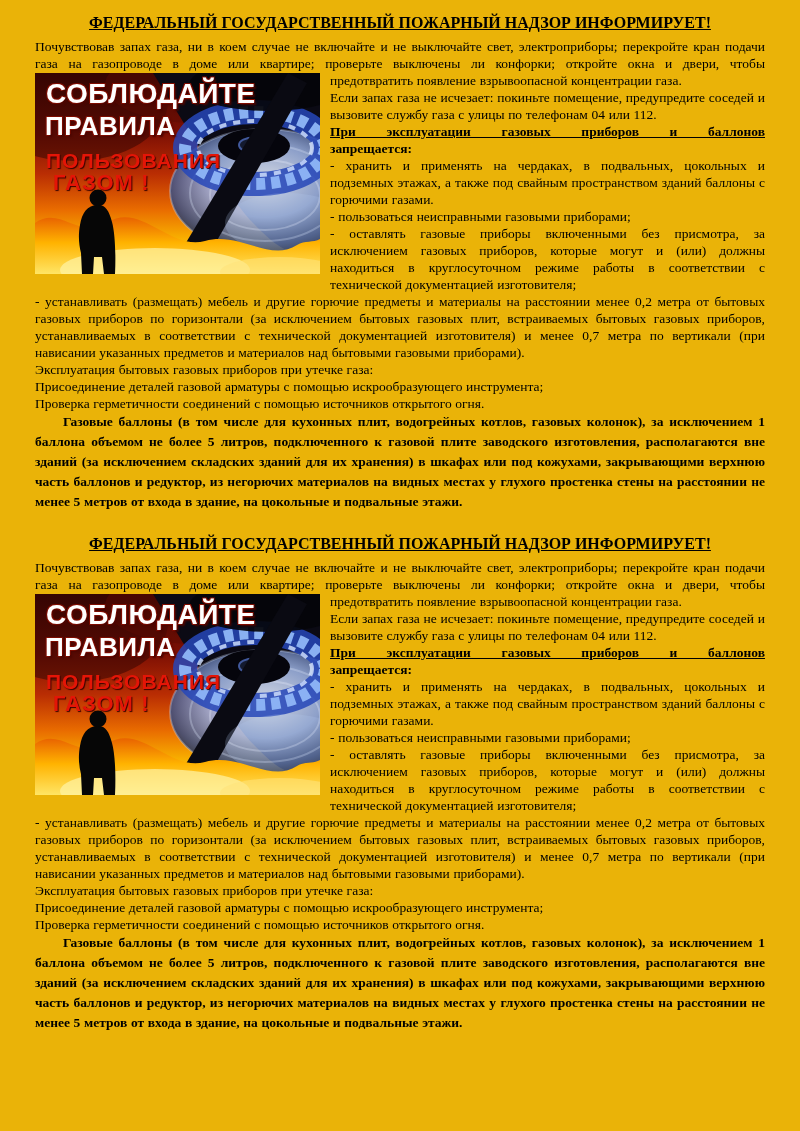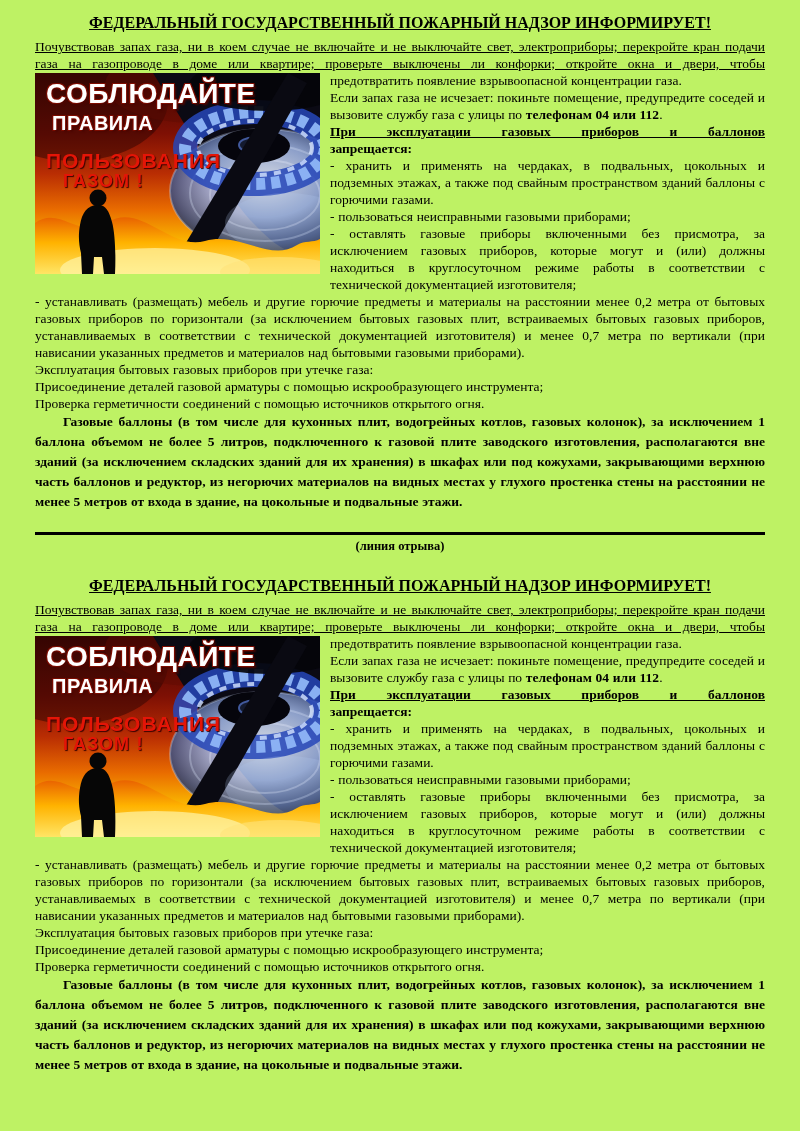--- a/index.html
+++ b/index.html
@@ -1,52 +1,52 @@
 <!DOCTYPE html>
 <html lang="ru"><head>
 <meta charset="utf-8">
 <style>
   html,body { margin:0; padding:0; background:#ffffff; }
   .page {
     position:relative; width:800px; height:1131px; margin:0 auto;
-    background:#bef264; box-sizing:border-box; padding:13px 35px 0 35px;
+    background:#eab308; box-sizing:border-box; padding:13px 35px 0 35px;
     overflow:hidden;
     font-family:"Liberation Serif","DejaVu Serif",serif; color:#000;
   }
   .title {
     margin:0 0 5px 0; text-align:center;
     font-size:16px; line-height:20px; font-weight:bold;
     text-decoration:underline;
   }
   .body-text { font-size:13.5px; line-height:17px; text-align:justify; word-spacing:0.3px; }
   .body-text p { margin:0; }
-  .lead { text-align:justify; text-align-last:justify;text-decoration:underline; }
+  .lead { text-align:justify; text-align-last:justify; }
   .flow { }
   .h2l1 { font-weight:bold; text-decoration:underline; text-align-last:justify; }
   .h2l2 { font-weight:bold; }
-  .bold-inline { font-weight:bold; }
+  .bold-inline { font-weight:normal; }
   .cyl { font-weight:bold; text-indent:28px; line-height:20px; }
 
   
   .poster {
     float:left; width:285px; height:201px; margin:1px 10px 3px 0;
     position:relative; overflow:hidden; background:#7e1004;
   }
   .poster-svg { position:absolute; left:0; top:0; width:100%; height:100%; display:block; }
   .pt {
     position:absolute; font-family:"Liberation Sans","DejaVu Sans",sans-serif;
     font-weight:bold; white-space:nowrap; line-height:1;
   }
   .pt1 { left:11px; top:7px;  font-size:28px; color:#ffffff; letter-spacing:0.5px;
          text-shadow:-1px -1px 0 #7e0c00, 1px -1px 0 #7e0c00, -1px 1px 0 #7e0c00, 2px 2px 2px #4c0500; }
-  .pt2 { left:17px; top:40px; font-size:20px; color:#ffffff; letter-spacing:0.5px;
+  .pt2 { left:10px; top:40px; font-size:26px; color:#ffffff; letter-spacing:0.5px;
          text-shadow:-1px -1px 0 #7e0c00, 1px -1px 0 #7e0c00, -1px 1px 0 #7e0c00, 2px 2px 2px #4c0500; }
   .pt3 { left:11px; top:77px; font-size:21px; color:#e41507; letter-spacing:1px;
          text-shadow:1px 1px 1px #3c0300; }
-  .pt4 { left:28px; top:99px; font-size:18px; color:#e41507; letter-spacing:1px;
+  .pt4 { left:18px; top:99px; font-size:22px; color:#e41507; letter-spacing:1px;
          text-shadow:1px 1px 1px #3c0300; }
 
   
   .tear { clear:both; padding-top:20px; }
   .tear-rule { border-top:3px solid #000000; height:0; }
   .tear-label {
     margin-top:4px; text-align:center; font-weight:bold; font-size:12.5px; line-height:15px;
   }
   .copy2 { margin-top:22px; }
 </style>
@@ -120,24 +120,20 @@
         <p>- оставлять газовые приборы включенными без присмотра, за исключением газовых приборов, которые могут и (или) должны находиться в круглосуточном режиме работы в соответствии с технической документацией изготовителя;</p>
         <p>- устанавливать (размещать) мебель и другие горючие предметы и материалы на расстоянии менее 0,2 метра от бытовых газовых приборов по горизонтали (за исключением бытовых газовых плит, встраиваемых бытовых газовых приборов, устанавливаемых в соответствии с технической документацией изготовителя) и менее 0,7 метра по вертикали (при нависании указанных предметов и материалов над бытовыми газовыми приборами).</p>
         <p>Эксплуатация бытовых газовых приборов при утечке газа:</p>
         <p>Присоединение деталей газовой арматуры с помощью искрообразующего инструмента;</p>
         <p>Проверка герметичности соединений с помощью источников открытого огня.</p>
         <p class="cyl">Газовые баллоны (в том числе для кухонных плит, водогрейных котлов, газовых колонок), за исключением 1 баллона объемом не более 5 литров, подключенного к газовой плите заводского изготовления, располагаются вне зданий (за исключением складских зданий для их хранения) в шкафах или под кожухами, закрывающими верхнюю часть баллонов и редуктор, из негорючих материалов на видных местах у глухого простенка стены на расстоянии не менее 5 метров от входа в здание, на цокольные и подвальные этажи.</p>
       </div>
     </div>
   </section>
 
-  <div class="tear">
-    <div class="tear-rule"></div>
-    <div class="tear-label">(линия отрыва)</div>
-  </div>
 
   <section class="notice copy2">
     <h1 class="title">ФЕДЕРАЛЬНЫЙ ГОСУДАРСТВЕННЫЙ ПОЖАРНЫЙ НАДЗОР ИНФОРМИРУЕТ!</h1>
     <div class="body-text">
       <p class="lead">Почувствовав запах газа, ни в коем случае не включайте и не выключайте свет, электроприборы; перекройте кран подачи газа на газопроводе в доме или квартире; проверьте  выключены ли конфорки; откройте окна и двери, чтобы</p>
       <div class="flow">
         <div class="poster">
           <svg class="poster-svg" viewBox="0 0 285 201" preserveAspectRatio="none" aria-hidden="true">
             <defs>
               <linearGradient id="fireB" x1="0" y1="0" x2="0" y2="1">

